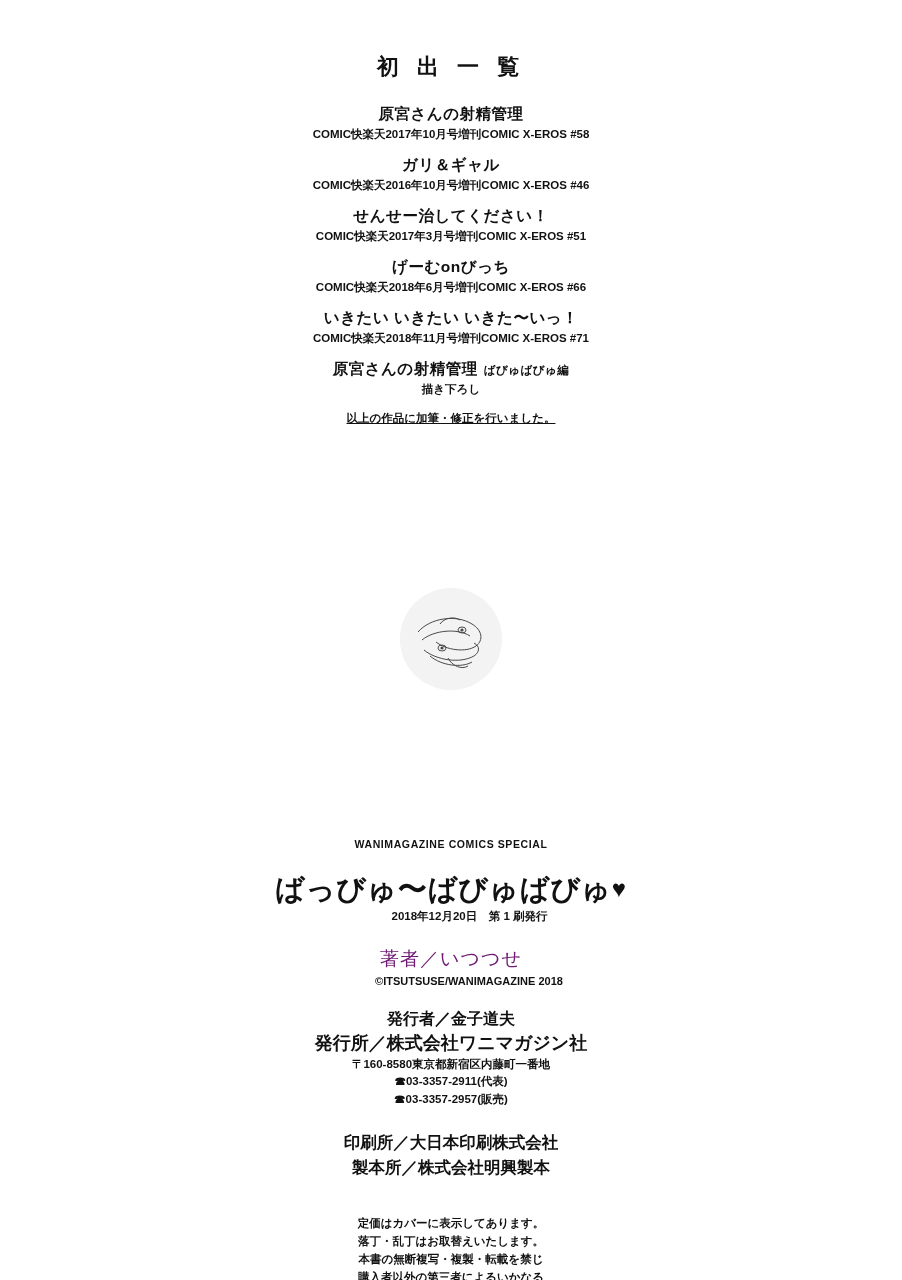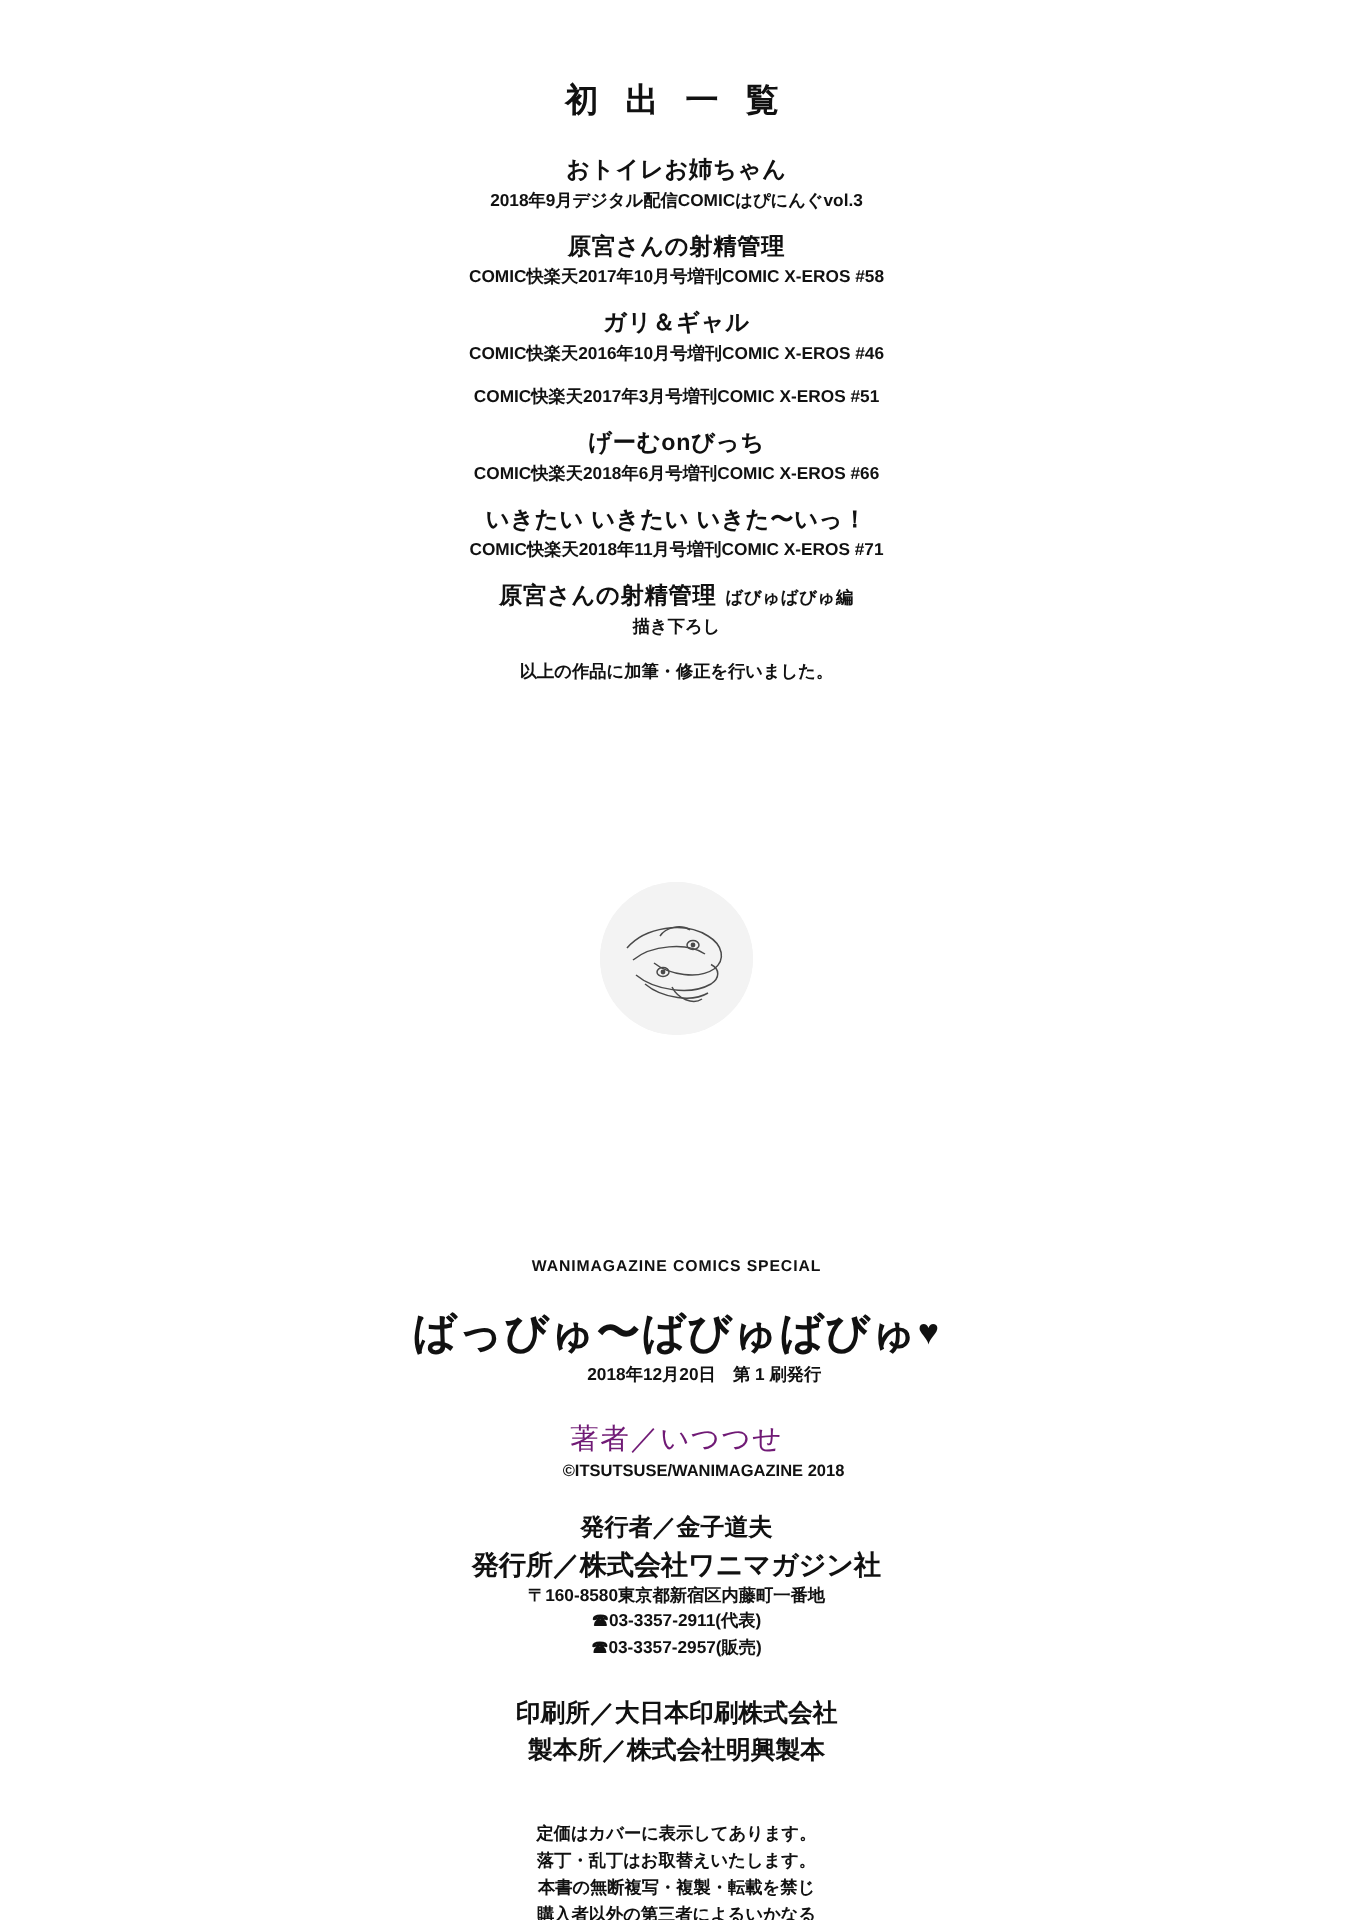--- a/index.html
+++ b/index.html
@@ -58,20 +58,21 @@
   .credit-title .sub {
     font-size: 11.5px;
     font-weight: bold;
     margin-left: 6px;
   }
   .credits-note {
     font-size: 11.5px;
     font-weight: bold;
     margin-top: 14px;
     color: #111;
+    text-decoration: underline;
   }
 
   
   .logo-wrap {
     position: absolute;
     top: 588px;
     left: 0;
     width: 902px;
     display: flex;
     justify-content: center;
@@ -170,36 +171,33 @@
   }
 </style>
 </head>
 <body>
 
 <div class="page">
 
   <section class="credits">
     <div class="credits-title">初 出 一 覧</div>
 
-    <div class="credit-entry">
-      <div class="credit-title">おトイレお姉ちゃん</div>
-      <div class="credit-source">2018年9月デジタル配信COMICはぴにんぐvol.3</div>
-    </div>
 
     <div class="credit-entry">
       <div class="credit-title">原宮さんの射精管理</div>
       <div class="credit-source">COMIC快楽天2017年10月号増刊COMIC X-EROS #58</div>
     </div>
 
     <div class="credit-entry">
       <div class="credit-title">ガリ＆ギャル</div>
       <div class="credit-source">COMIC快楽天2016年10月号増刊COMIC X-EROS #46</div>
     </div>
 
     <div class="credit-entry">
+      <div class="credit-title">せんせー治してください！</div>
       <div class="credit-source">COMIC快楽天2017年3月号増刊COMIC X-EROS #51</div>
     </div>
 
 
     <div class="credit-entry">
       <div class="credit-title">げーむonびっち</div>
       <div class="credit-source">COMIC快楽天2018年6月号増刊COMIC X-EROS #66</div>
     </div>
 
     <div class="credit-entry">

